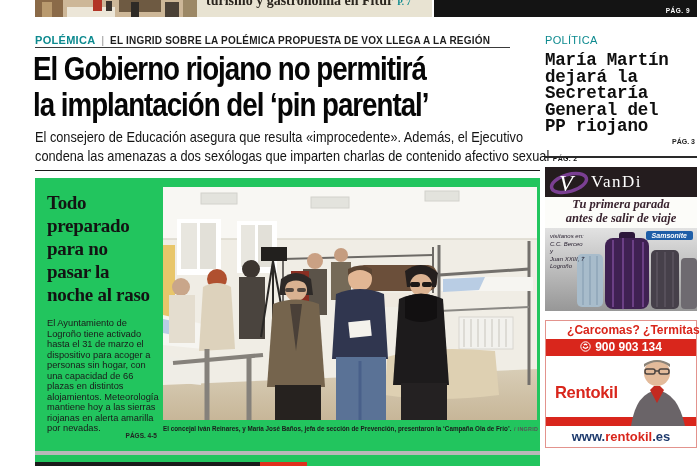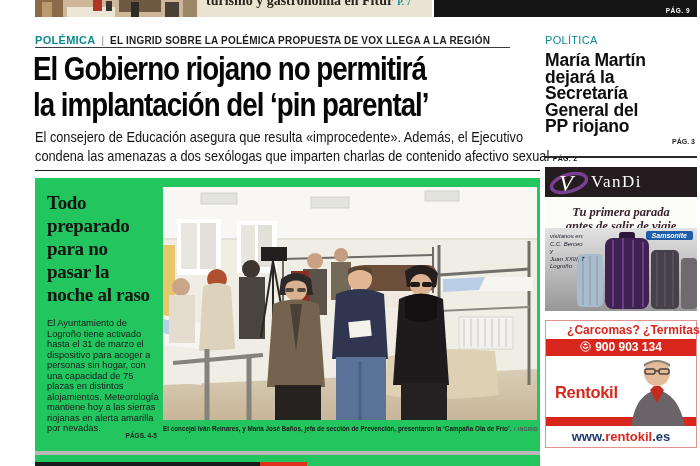--- a/index.html
+++ b/index.html
@@ -26,21 +26,21 @@
 
   
   .headline{left:33px;top:51px;width:620px;font-weight:bold;font-size:33px;line-height:36px;
     letter-spacing:-1.2px;color:#060606;transform:scaleX(.84);transform-origin:0 0;white-space:nowrap;}
   .subhead{left:35px;top:128px;width:600px;font-size:14.5px;line-height:18.5px;color:#141414;
     transform:scaleX(.88);transform-origin:0 0;white-space:nowrap;}
   .subhead .pref{font-size:8px;font-weight:bold;letter-spacing:.3px;margin-left:4px;}
 
   
   .politics-section{left:545px;top:34px;color:#0d8a8f;font-weight:normal;font-size:11px;letter-spacing:.3px;}
-  .politics-headline{left:545px;top:52px;width:152px;font-family:Liberation Sans, sans-serif;
+  .politics-headline{left:545px;top:52px;width:152px;font-family:Liberation Mono, monospace;
     font-weight:bold;font-size:17.5px;line-height:16.5px;letter-spacing:-.2px;color:#0e0e0e;white-space:nowrap;}
   .politics-page{left:545px;top:138px;width:150px;text-align:right;font-size:7px;font-weight:bold;color:#222;}
   .politics-rule{left:545px;top:156px;width:152px;height:1.5px;background:#2a2a2a;}
 
   
   .box-rule{left:35px;top:170px;width:505px;height:1px;background:#1a1a1a;}
   .main-box{left:35px;top:178px;width:505px;height:309px;background:#22c55e;}
   .shelter-head{position:absolute;left:12px;top:13px;font-family:"Liberation Serif",serif;
     font-weight:bold;font-size:19px;line-height:23px;letter-spacing:-.3px;color:#131313;white-space:nowrap;}
   .shelter-body{position:absolute;left:12px;top:140px;width:112px;font-size:9.3px;line-height:10.5px;color:#1a1a1a;}
@@ -53,21 +53,21 @@
   .credit{font-size:6px;color:#555;margin-left:3px;letter-spacing:.3px;}
 
   
   .ad-vandi{left:545px;top:167px;width:152px;height:144px;background:#241c1e;}
   .vandi-header{position:absolute;left:0;top:0;width:152px;height:30px;background:#241c1e;}
   .vandi-brand{position:absolute;left:46px;top:5px;color:#fff;font-family:"Liberation Serif",serif;
     font-size:17px;letter-spacing:1.5px;}
   .vandi-logo{position:absolute;left:3px;top:2px;}
   .vandi-tagline{position:absolute;left:0;top:30px;width:152px;height:31px;background:#fcfcf9;
     text-align:center;font-family:"Liberation Serif",serif;font-style:italic;font-weight:bold;
-    font-size:12.5px;line-height:14px;color:#3a2430;padding-top:8px;box-sizing:border-box;}
+    font-size:12.5px;line-height:14px;color:#3a2430;padding-top:0;box-sizing:border-box;}
   .vandi-main{position:absolute;left:0;top:61px;width:152px;height:83px;}
   .vandi-visit{position:absolute;left:5px;top:5px;font-size:6px;line-height:7.5px;
     font-style:italic;color:#241c2c;z-index:2;}
   .samsonite-badge{position:absolute;right:4px;top:3px;background:#1e5ea8;color:#fff;
     font-size:7px;font-style:italic;font-weight:bold;padding:1px 6px;border-radius:2px;z-index:2;}
 
   
   .ad-rentokil{left:545px;top:320px;width:152px;height:128px;background:#fff;
     border:1px solid #e3938d;box-sizing:border-box;}
   .rk-q{position:absolute;left:16px;top:2px;width:150px;text-align:center;color:#d9261c;
@@ -128,21 +128,21 @@
   </div>
 
   <div class="abs politics-section">POLÍTICA</div>
   <div class="abs politics-headline"><span>María Martín</span><br><span>dejará la</span><br><span>Secretaría</span><br><span>General del</span><br><span>PP riojano</span></div>
   <div class="abs politics-page">PÁG. 3</div>
   <div class="abs politics-rule"></div>
 
   <div class="abs box-rule"></div>
   <div class="abs main-box">
     <div class="shelter-head"><span>Todo</span><br><span>preparado</span><br><span>para no</span><br><span>pasar la</span><br><span>noche al raso</span></div>
-    <div class="shelter-body">El Ayuntamiento de Logroño tiene activado hasta el 31 de marzo el dispositivo para acoger a personas sin hogar, con una capacidad de 75 plazas en distintos alojamientos. Meteorología mantiene hoy a las sierras riojanas en alerta amarilla por nevadas.</div>
+    <div class="shelter-body">El Ayuntamiento de Logroño tiene activado hasta el 31 de marzo el dispositivo para acoger a personas sin hogar, con una capacidad de 66 plazas en distintos alojamientos. Meteorología mantiene hoy a las sierras riojanas en alerta amarilla por nevadas.</div>
     <div class="shelter-page">PÁGS. 4-5</div>
 
     <div class="photo">
       <svg width="374" height="233" viewBox="0 0 374 233" preserveAspectRatio="none">
         <defs>
           <linearGradient id="floorg" x1="0" y1="0" x2="0" y2="1">
             <stop offset="0" stop-color="#d8cdb6"></stop>
               <stop offset="1" stop-color="#c7b698"></stop>
           </linearGradient>
         </defs>

